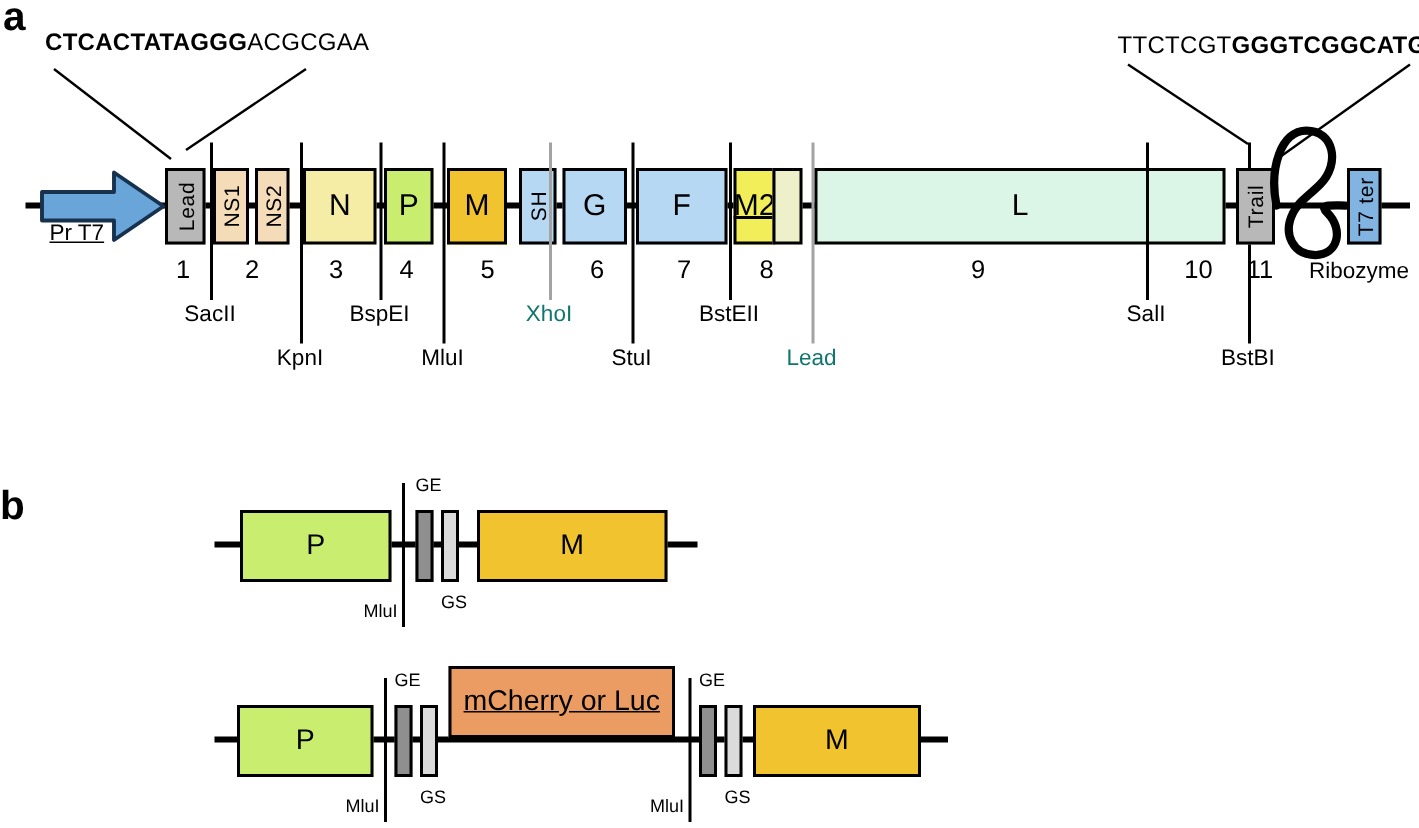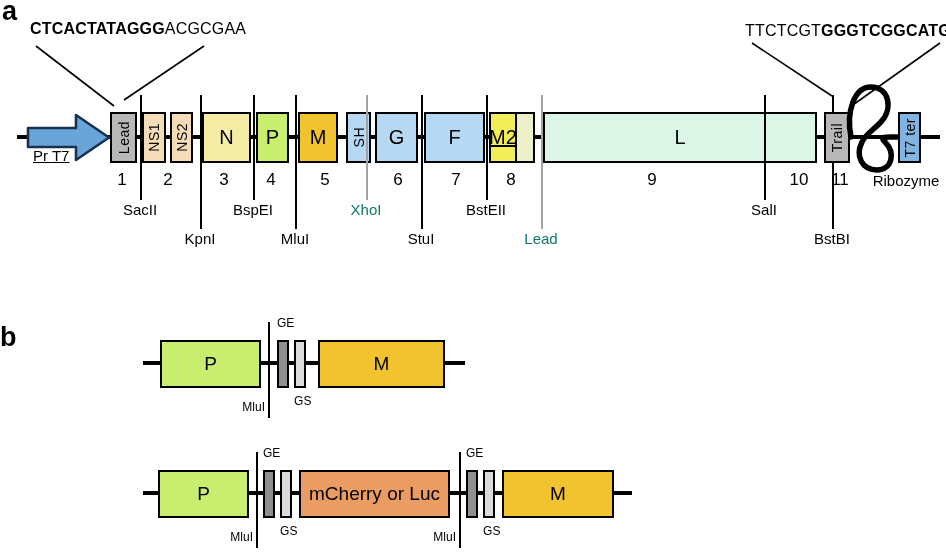--- a/index.html
+++ b/index.html
@@ -156,21 +156,21 @@
         <div class="hline" style="left: 143px; top: 491px; width: 489px;"></div>
         <div class="bgene" style="left: 158px; top: 470px; width: 91px; background: rgb(201, 238, 111);">
           <span>P</span>
         </div>
         <div class="cutline" style="left: 256px; top: 452px;"></div>
         <div class="blabel" style="right: 693px; top: 530px;">MluI</div>
         <div class="sigbox" style="left: 263px; top: 470px; background: rgb(143, 143, 143);"></div>
         <div class="blabel" style="left: 269px; top: 446px; transform: translateX(-35%);">GE</div>
         <div class="sigbox" style="left: 280px; top: 470px; background: rgb(219, 219, 219);"></div>
         <div class="blabel" style="left: 287px; top: 524px; transform: translateX(-40%);">GS</div>
-        <div class="bgene" style="left: 299px; top: 470px; width: 151px; background: rgb(235, 156, 98);">
+        <div class="bgene" style="left: 299px; top: 444px; width: 151px; background: rgb(235, 156, 98); text-decoration: underline;">
           <span>mCherry or Luc</span>
         </div>
         <div class="cutline" style="left: 459px; top: 452px;"></div>
         <div class="blabel" style="right: 490px; top: 530px;">MluI</div>
         <div class="sigbox" style="left: 466px; top: 470px; background: rgb(143, 143, 143);"></div>
         <div class="blabel" style="left: 472px; top: 446px; transform: translateX(-35%);">GE</div>
         <div class="sigbox" style="left: 483px; top: 470px; background: rgb(219, 219, 219);"></div>
         <div class="blabel" style="left: 490px; top: 524px; transform: translateX(-40%);">GS</div>
         <div class="bgene" style="left: 502px; top: 470px; width: 112px; background: rgb(240, 195, 47);">
           <span>M</span>

